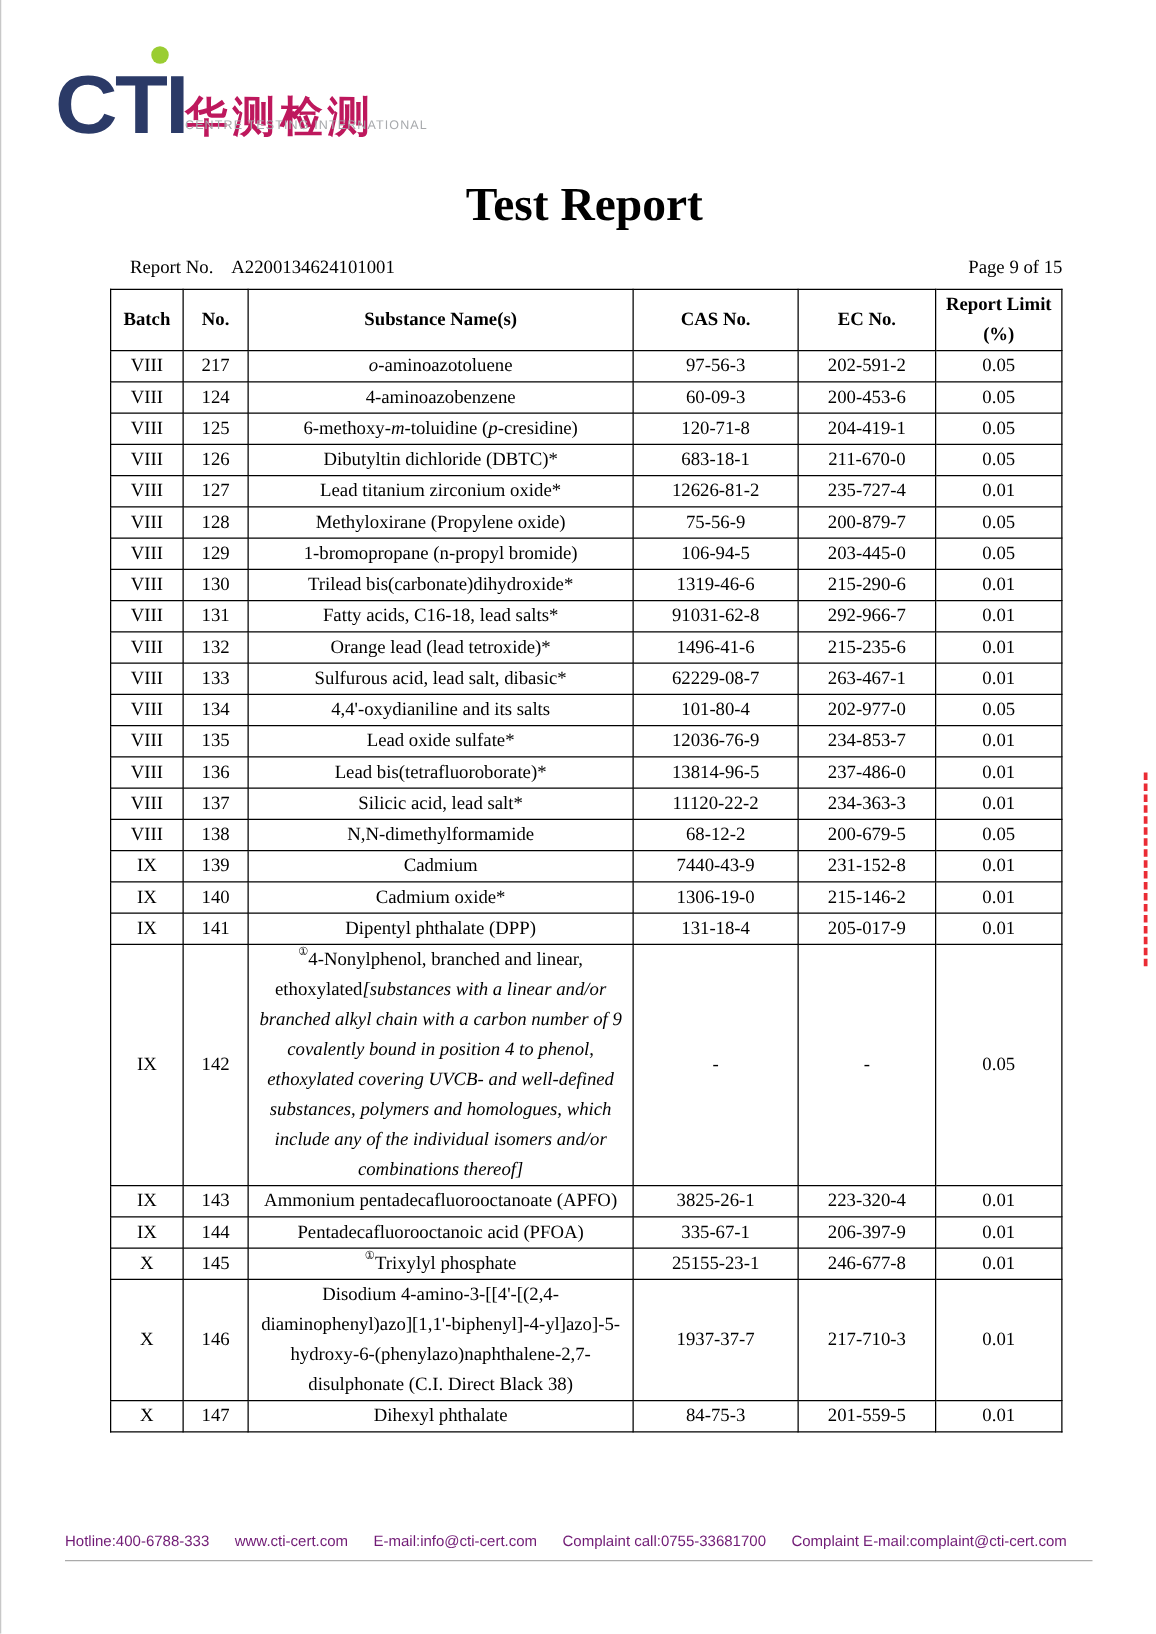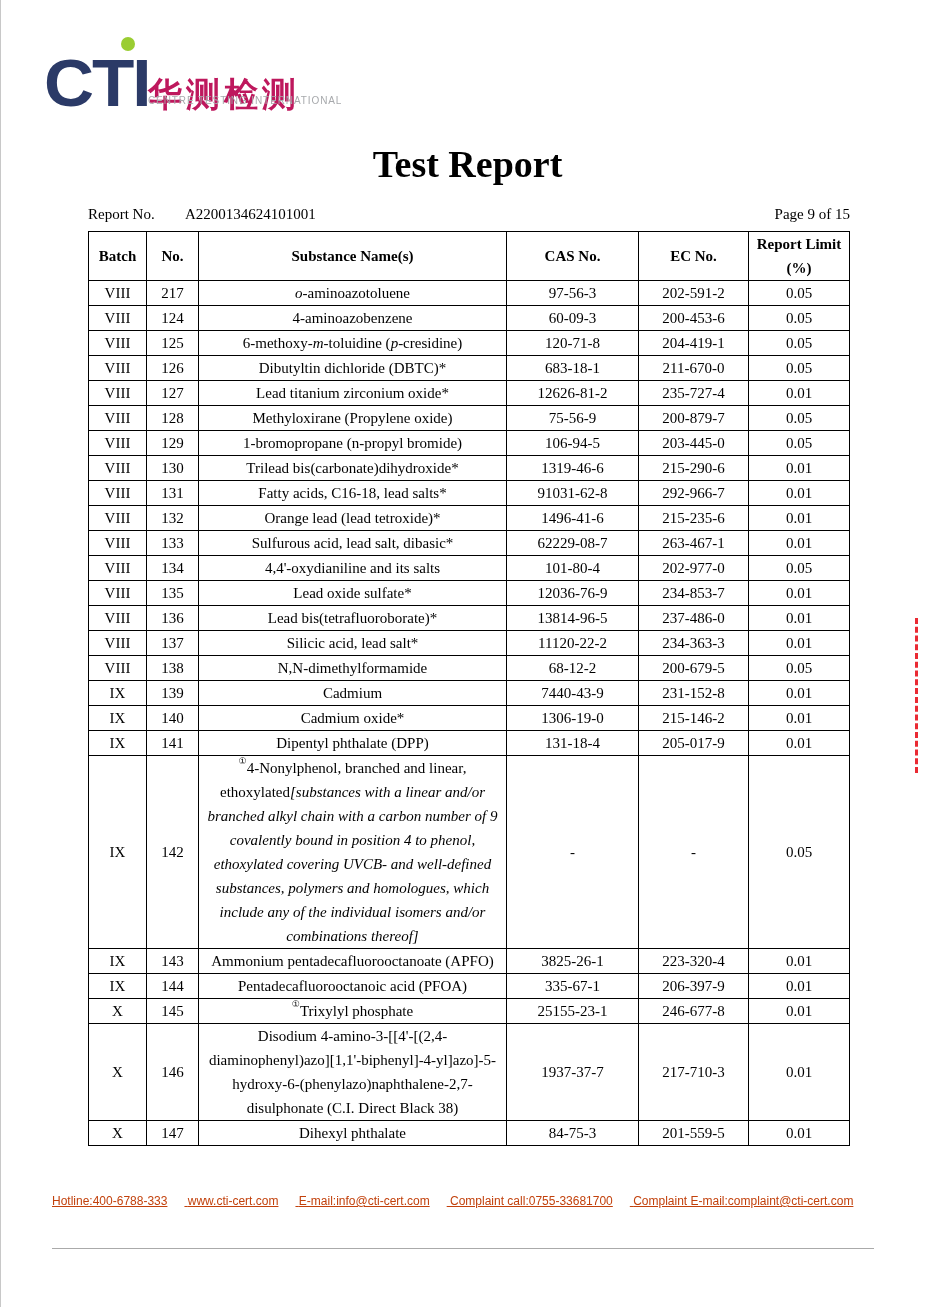--- a/index.html
+++ b/index.html
@@ -5,31 +5,31 @@
   html, body { margin: 0; padding: 0; background: #ffffff; }
   body { width: 925px; height: 1307px; position: relative; overflow: hidden; font-family: "Liberation Serif", serif; color: #000; }
   .page-border-left { position: absolute; left: 0; top: 0; width: 1px; height: 1307px; background: #c8c8c8; }
   .logo { position: absolute; left: 44px; top: 36px; width: 300px; height: 75px; }
   .logo-cti { position: absolute; left: 0; top: 14px; font-family: "Liberation Sans", sans-serif; font-weight: bold; font-size: 66px; color: #2b3a67; letter-spacing: -2px; line-height: 66px; transform: scaleX(1.05); transform-origin: left; }
   .logo-dot { position: absolute; left: 77px; top: 1px; width: 14px; height: 14px; border-radius: 50%; background: #9acd32; }
   .logo-cn { position: absolute; left: 104px; top: 18px; font-family: "DejaVu Sans", sans-serif; font-size: 34px; color: #be185d; letter-spacing: 4px; line-height: 40px; font-weight: bold; margin-top: 20px; }
   .logo-en { position: absolute; left: 104px; top: 59px; font-family: "Liberation Sans", sans-serif; font-size: 10px; color: #a7a9ac; letter-spacing: 0.9px; white-space: nowrap; }
   .title { position: absolute; left: 0; top: 142px; width: 935px; text-align: center; font-family: "Liberation Serif", serif; font-weight: bold; font-size: 38px; line-height: 44px; }
   .report-line { position: absolute; left: 88px; top: 205px; width: 762px; font-size: 15px; line-height: 18px; }
-  .report-line .lbl { position: absolute; left: 0; }
+  .report-line .lbl { position: absolute; left: 16px; }
   .report-line .num { position: absolute; left: 97px; }
   .report-line .pg { position: absolute; right: 0; }
   table.main { position: absolute; left: 88px; top: 231px; width: 761px; border-collapse: collapse; font-size: 15px; table-layout: fixed; }
   table.main td, table.main th { border: 1.5px solid #000; text-align: center; vertical-align: middle; padding: 0 4px; line-height: 24px; }
   table.main th { font-weight: bold; height: 48px; font-size: 15px; }
   table.main td { height: 24px; }
   .it { font-style: italic; }
   sup.circ { font-size: 9px; vertical-align: top; line-height: 10px; }
   .footer-line { position: absolute; left: 52px; top: 1248px; width: 822px; height: 1px; background: #aaaaaa; }
-  .footer { position: absolute; left: 52px; top: 1194px; width: 830px; font-family: "Liberation Sans", sans-serif; font-size: 12px; color: #c2410c; white-space: nowrap; text-decoration: underline; }
+  .footer { position: absolute; left: 52px; top: 1226px; width: 830px; font-family: "Liberation Sans", sans-serif; font-size: 12px; color: #701a75; white-space: nowrap; }
   .footer span { margin-right: 17px; }
   .stamp { position: absolute; left: 915px; top: 618px; width: 10px; height: 155px; border-left: 3px dashed #e8141e; opacity: 0.9; }
 </style>
 </head>
 <body>
 
 <div class="page-border-left"></div>
 
 <div class="logo">
   <div class="logo-dot"></div>

